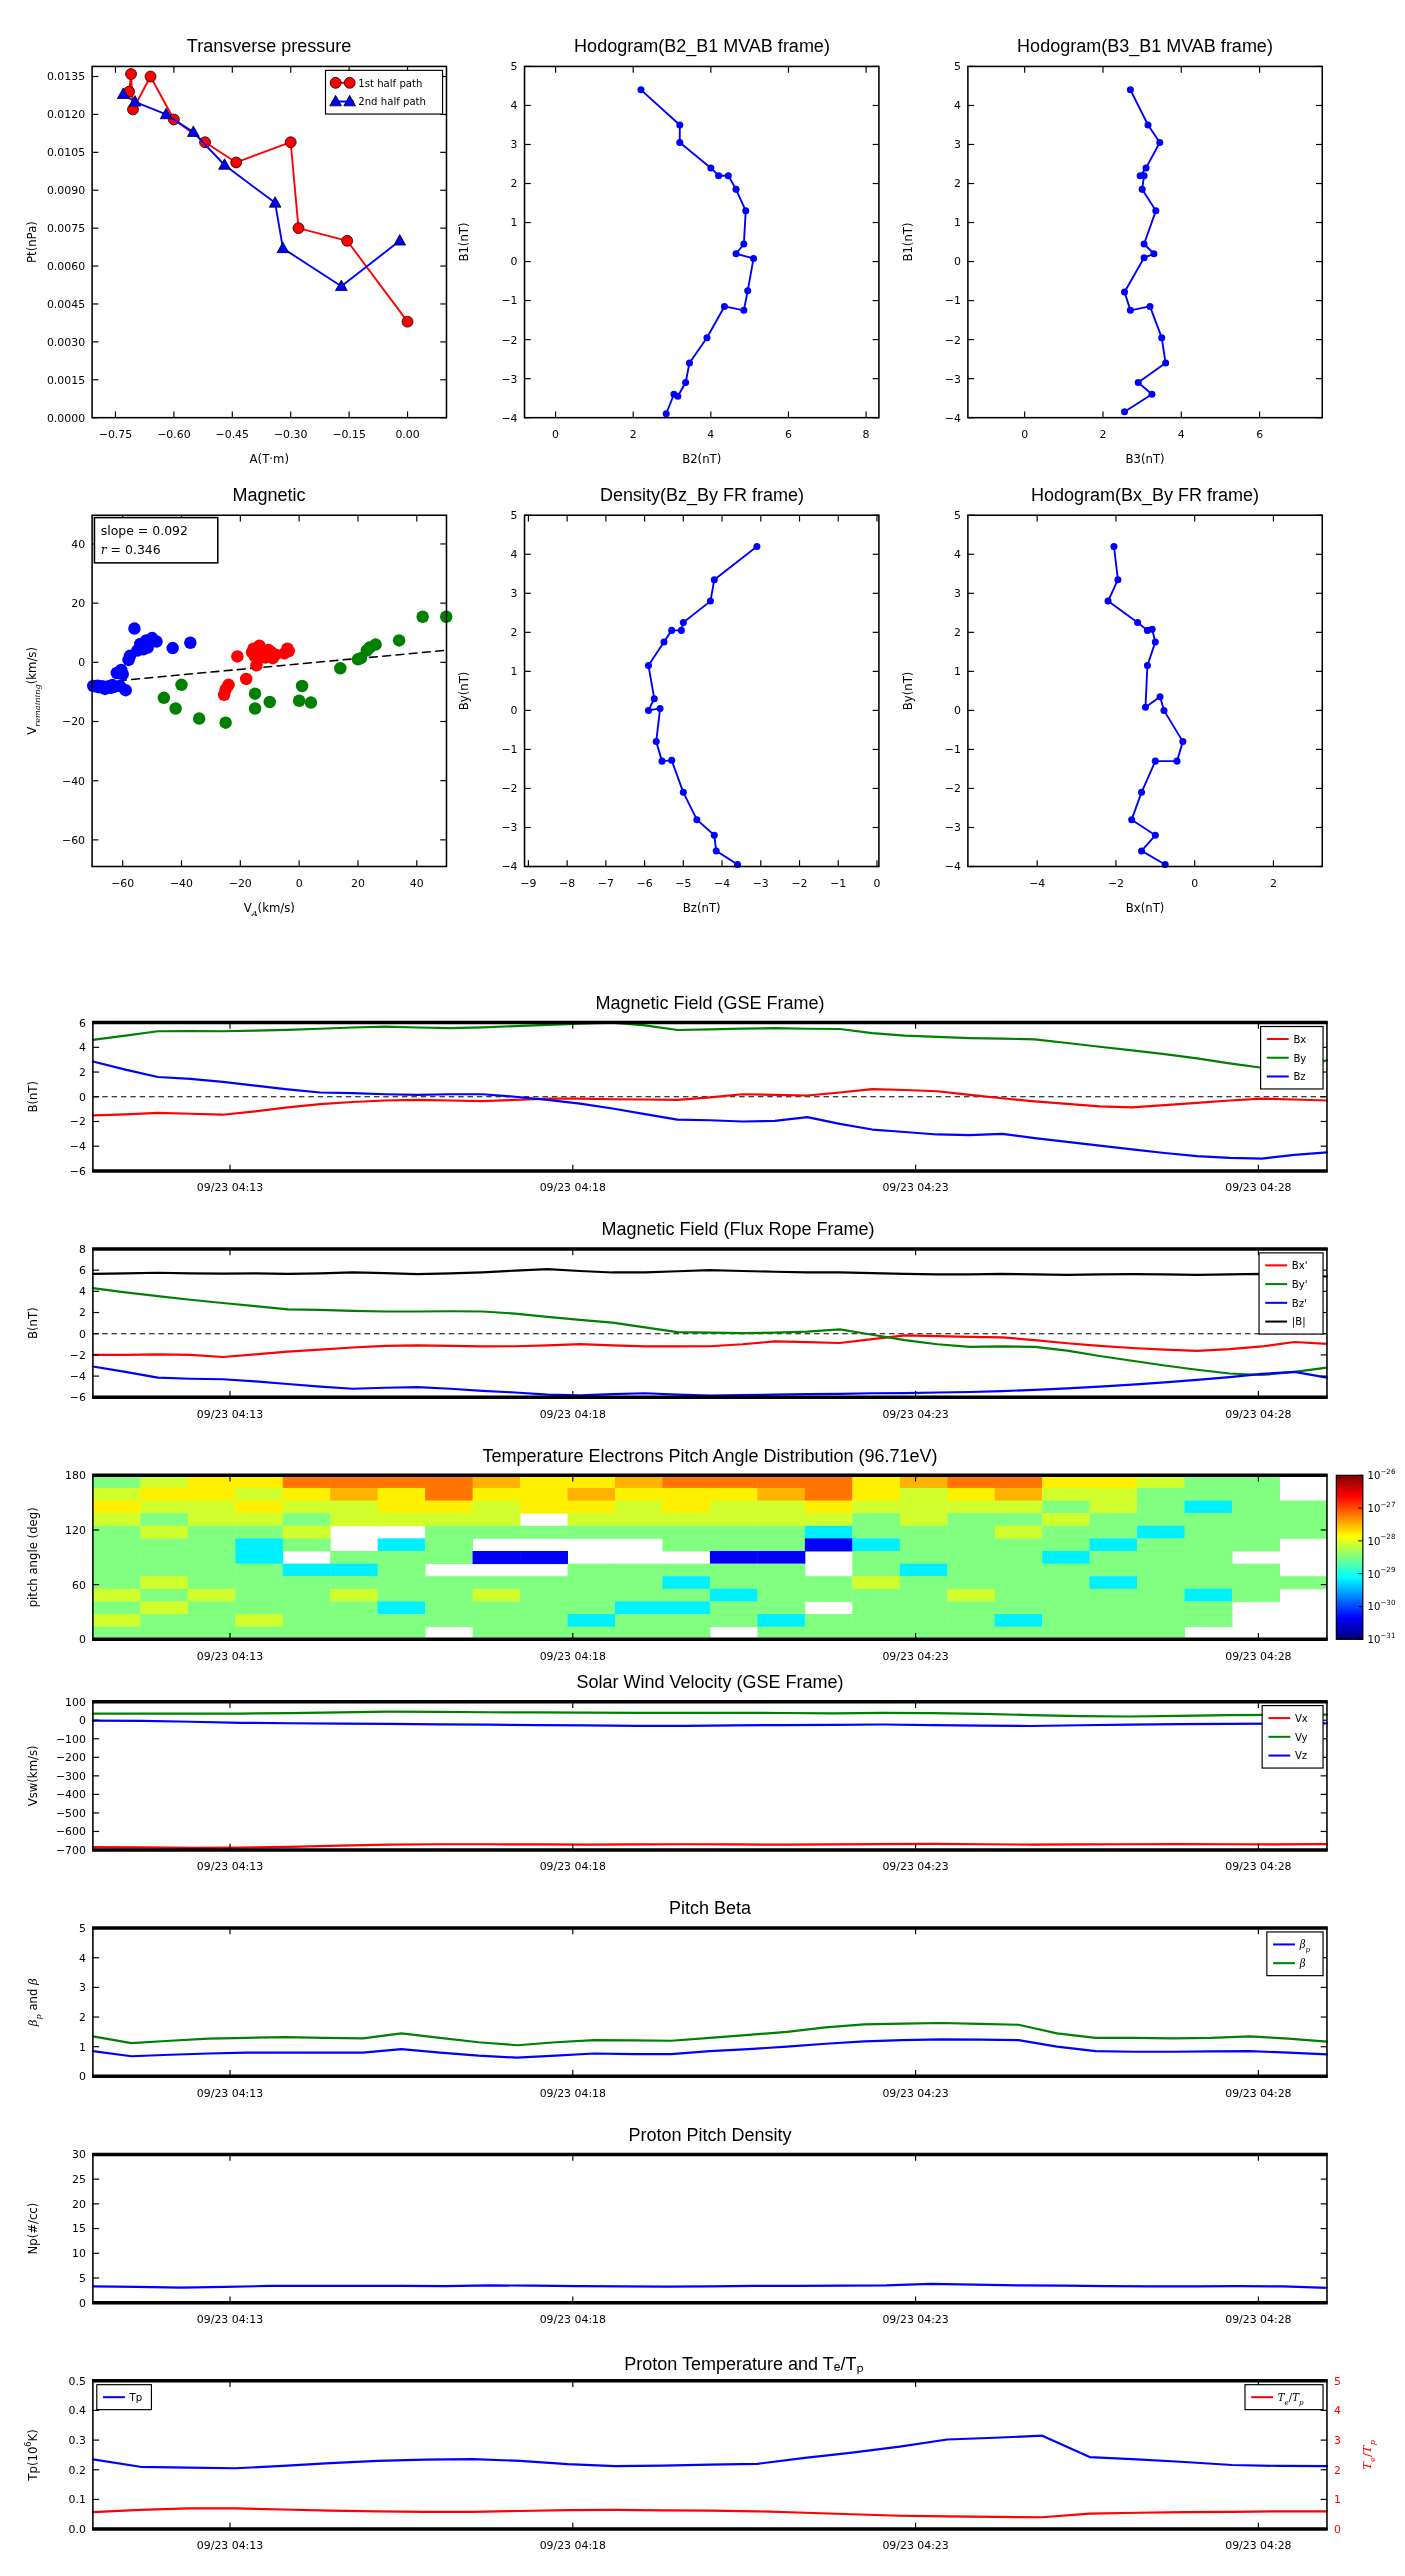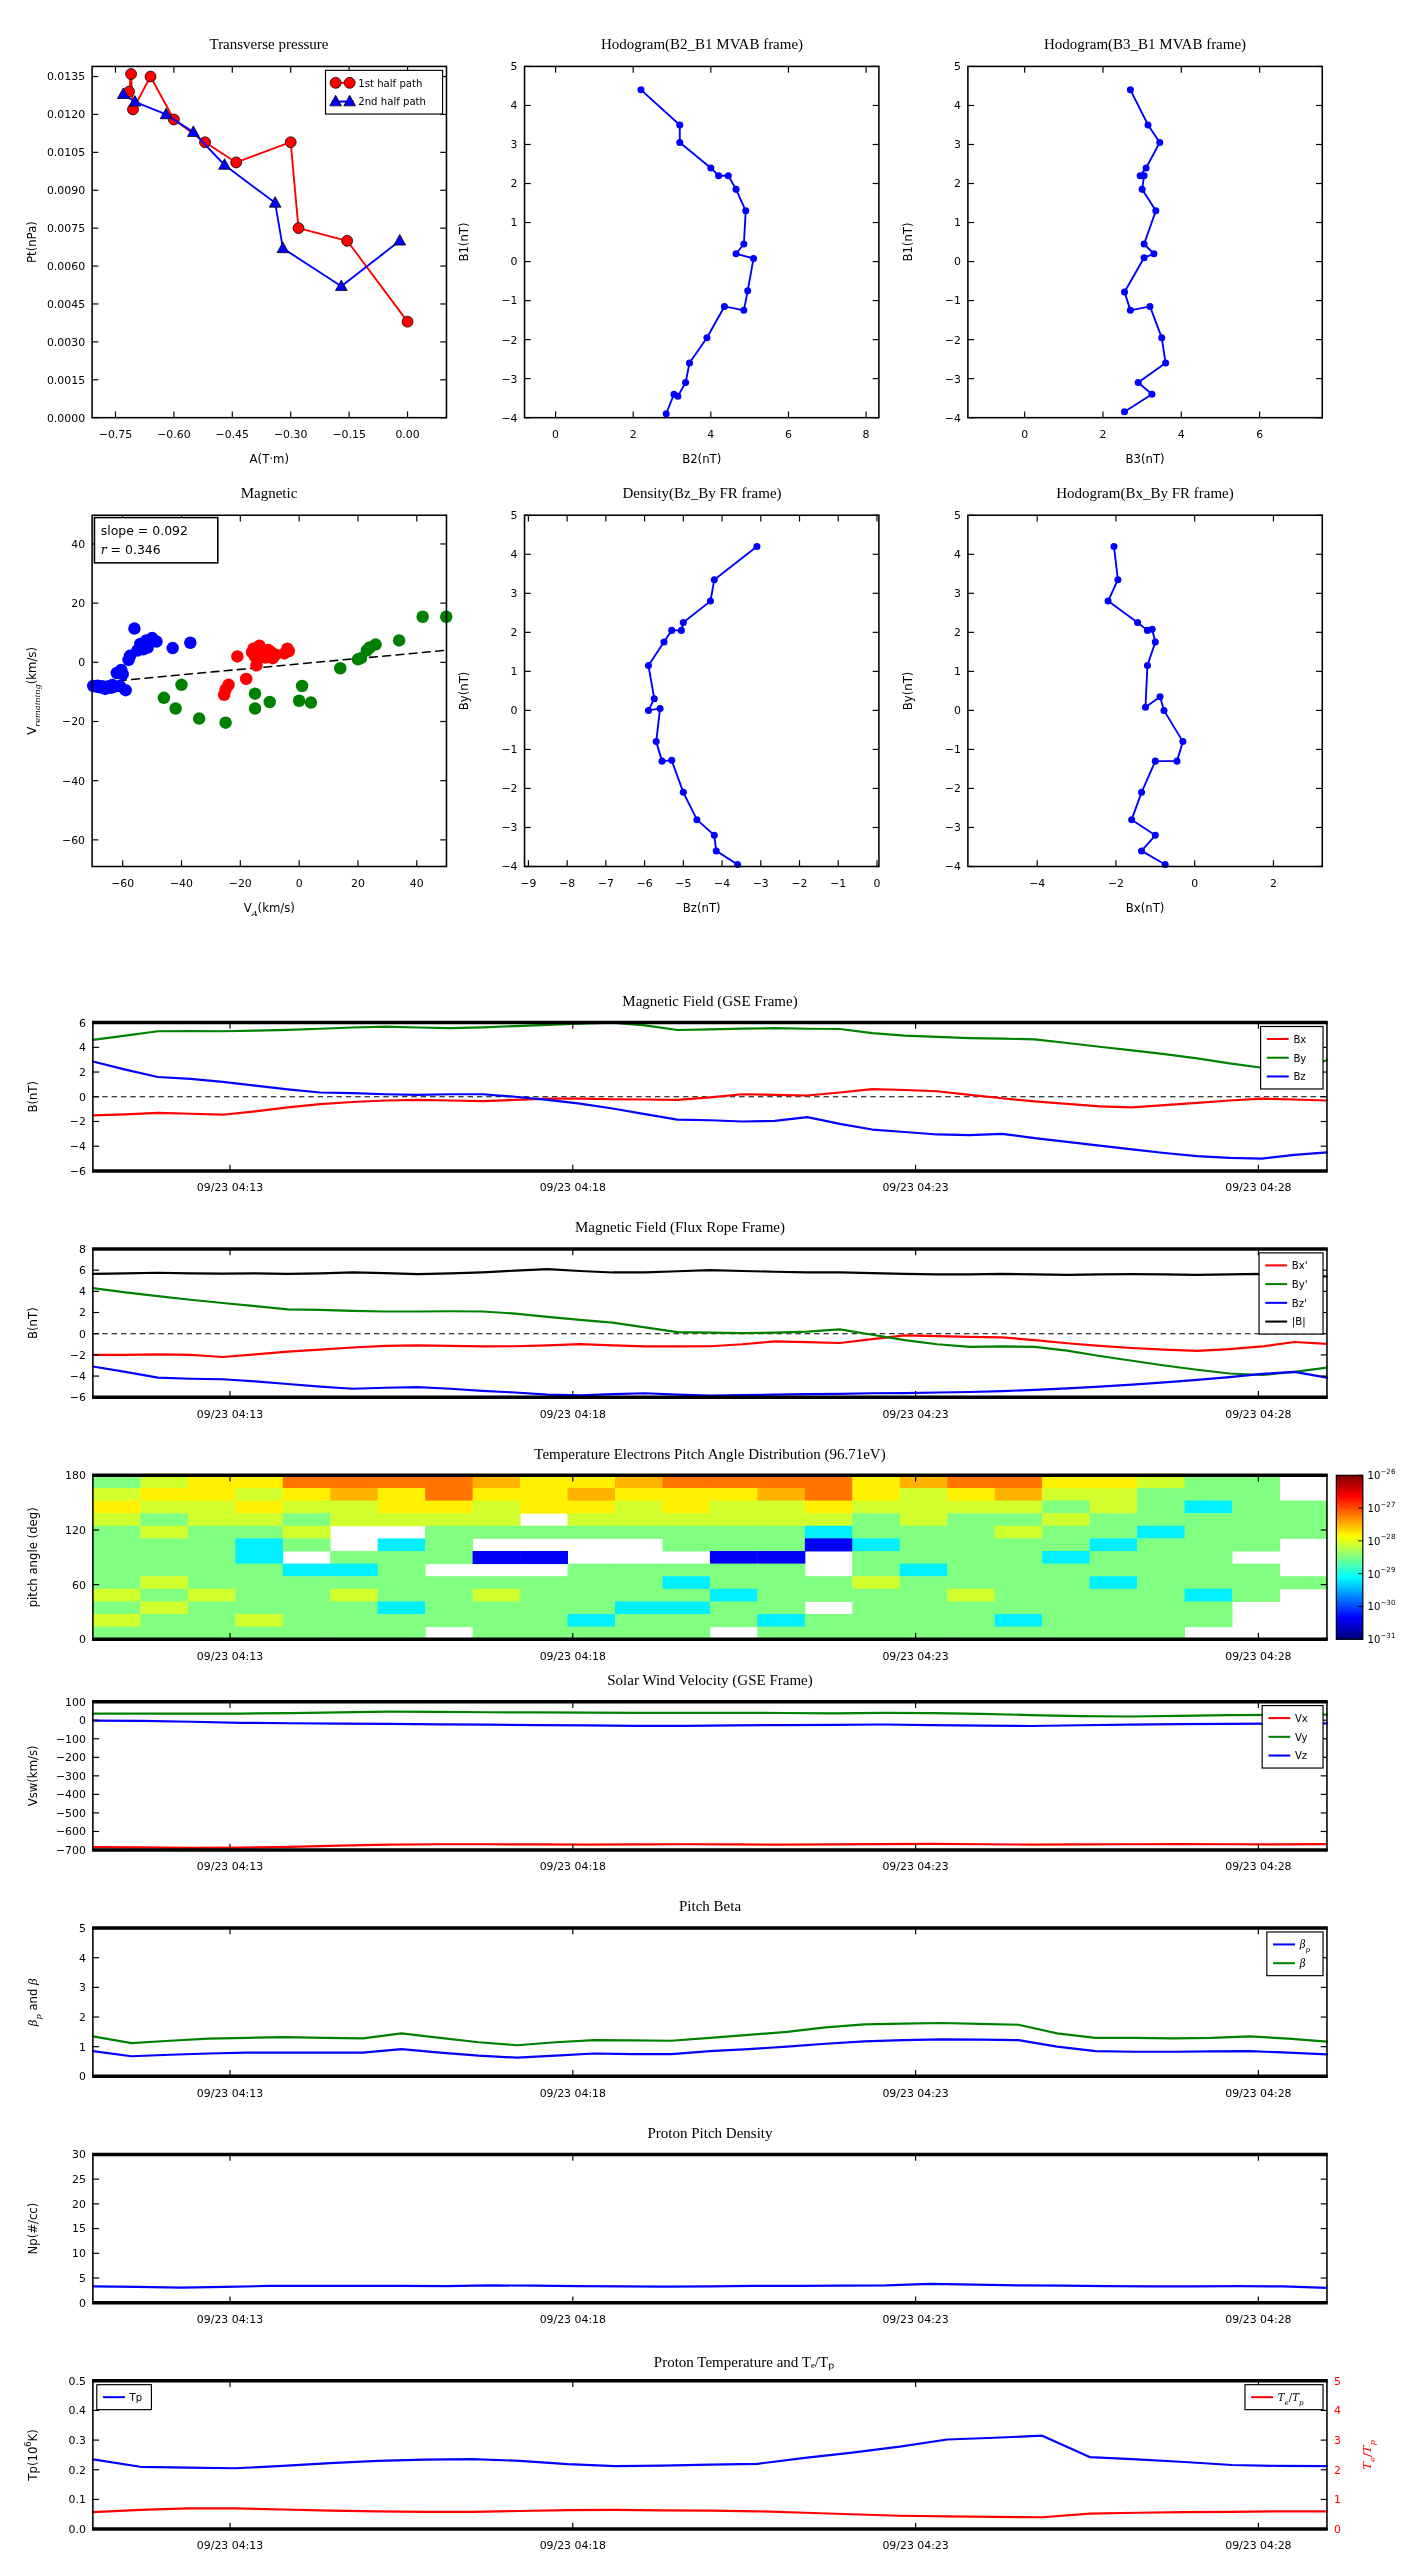--- a/index.html
+++ b/index.html
@@ -1,22 +1,22 @@
 <!DOCTYPE html>
 <html style="font-size:12.5px"><head>
 <meta charset="utf-8">
 <style>
   html,body{margin:0;padding:0;background:#fff;}
   .figure{position:relative;width:1405px;height:2576px;background:#ffffff;font-family:"DejaVu Sans",sans-serif;}
   #chart-svg{position:absolute;left:0;top:0;}
-  .ptitle{position:absolute;transform:translateX(-50%);font-family:Liberation Serif, serif;
-          font-size:15px;color:#000;white-space:nowrap;}
+  .ptitle{position:absolute;transform:translateX(-50%);font-family:Liberation Sans, sans-serif;
+          font-size:18px;color:#000;white-space:nowrap;}
   .t0{left:269px;top:36px}.t1{left:702px;top:36px}.t2{left:1145px;top:36px}
   .t3{left:269px;top:485px}.t4{left:702px;top:485px}.t5{left:1145px;top:485px}
-  .t6{left:710px;top:993px}.t7{left:680px;top:1219px}.t8{left:710px;top:1446px}
+  .t6{left:710px;top:993px}.t7{left:738px;top:1219px}.t8{left:710px;top:1446px}
   .t9{left:710px;top:1672px}.t10{left:710px;top:1898px}.t11{left:710px;top:2125px}
   .t12{left:744px;top:2351px}
   svg text{font-family:"DejaVu Sans",sans-serif;}
 </style>
 </head>
 <body>
 
 <div class="figure">
   <svg id="chart-svg" width="1405" height="2576" viewBox="0 0 1800 3300">
       <polyline points="165.4,117.4 167.9,94.7 170.4,140.0 192.8,97.9 222.8,153.0 262.7,182.1 302.6,208.0 372.4,182.1 382.4,292.2 444.8,308.4 522.1,412.0" fill="none" stroke="#ff0000" stroke-width="2.4" stroke-dasharray="none" stroke-linejoin="round" stroke-linecap="round"></polyline>

